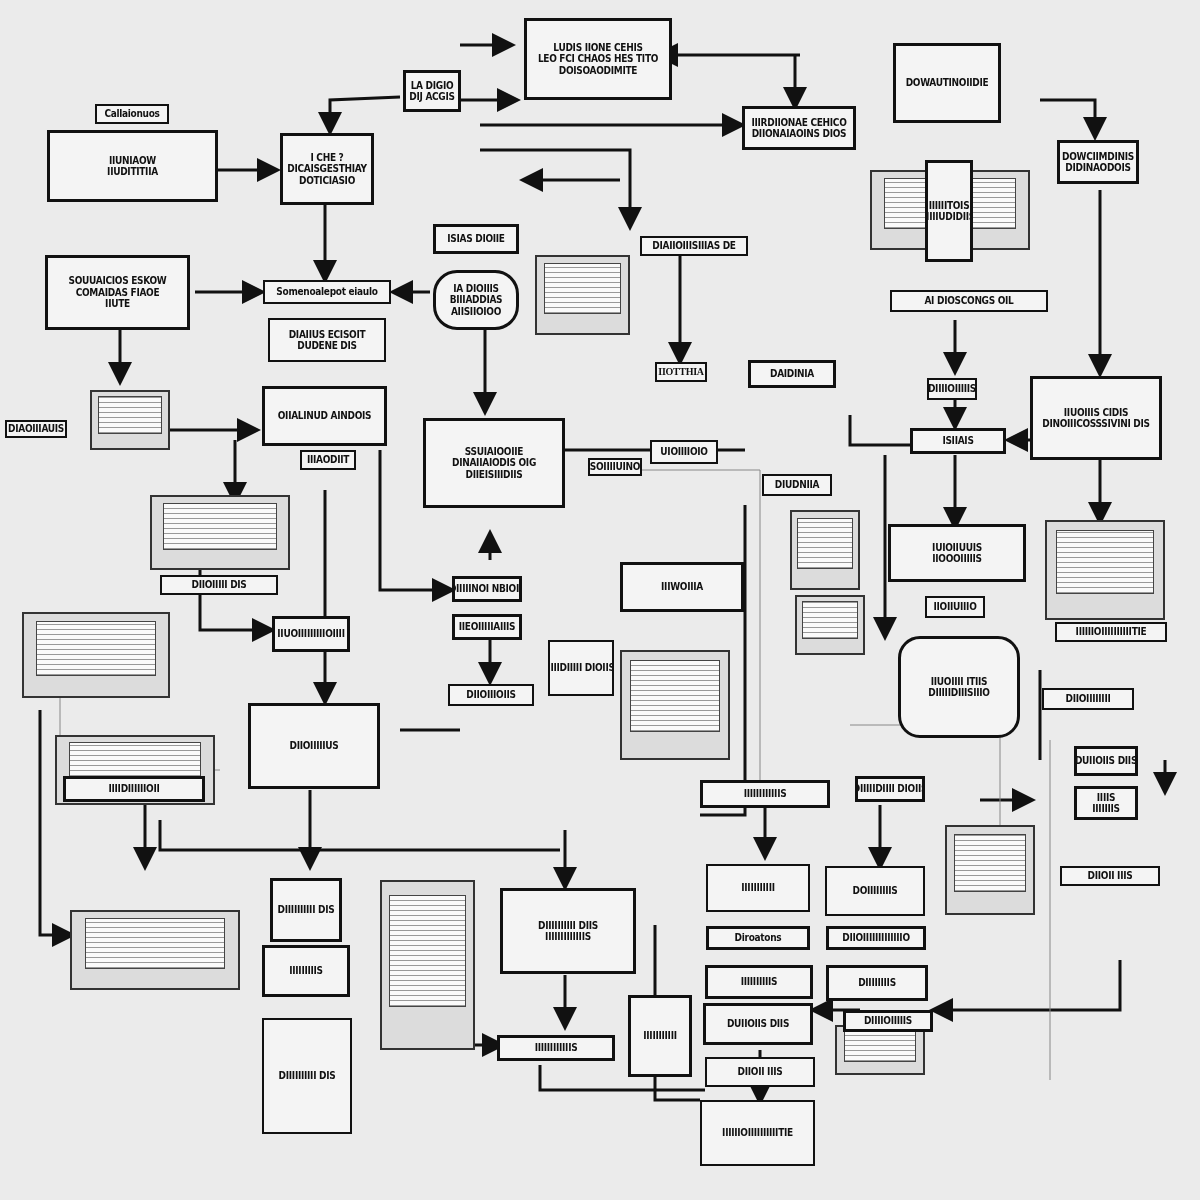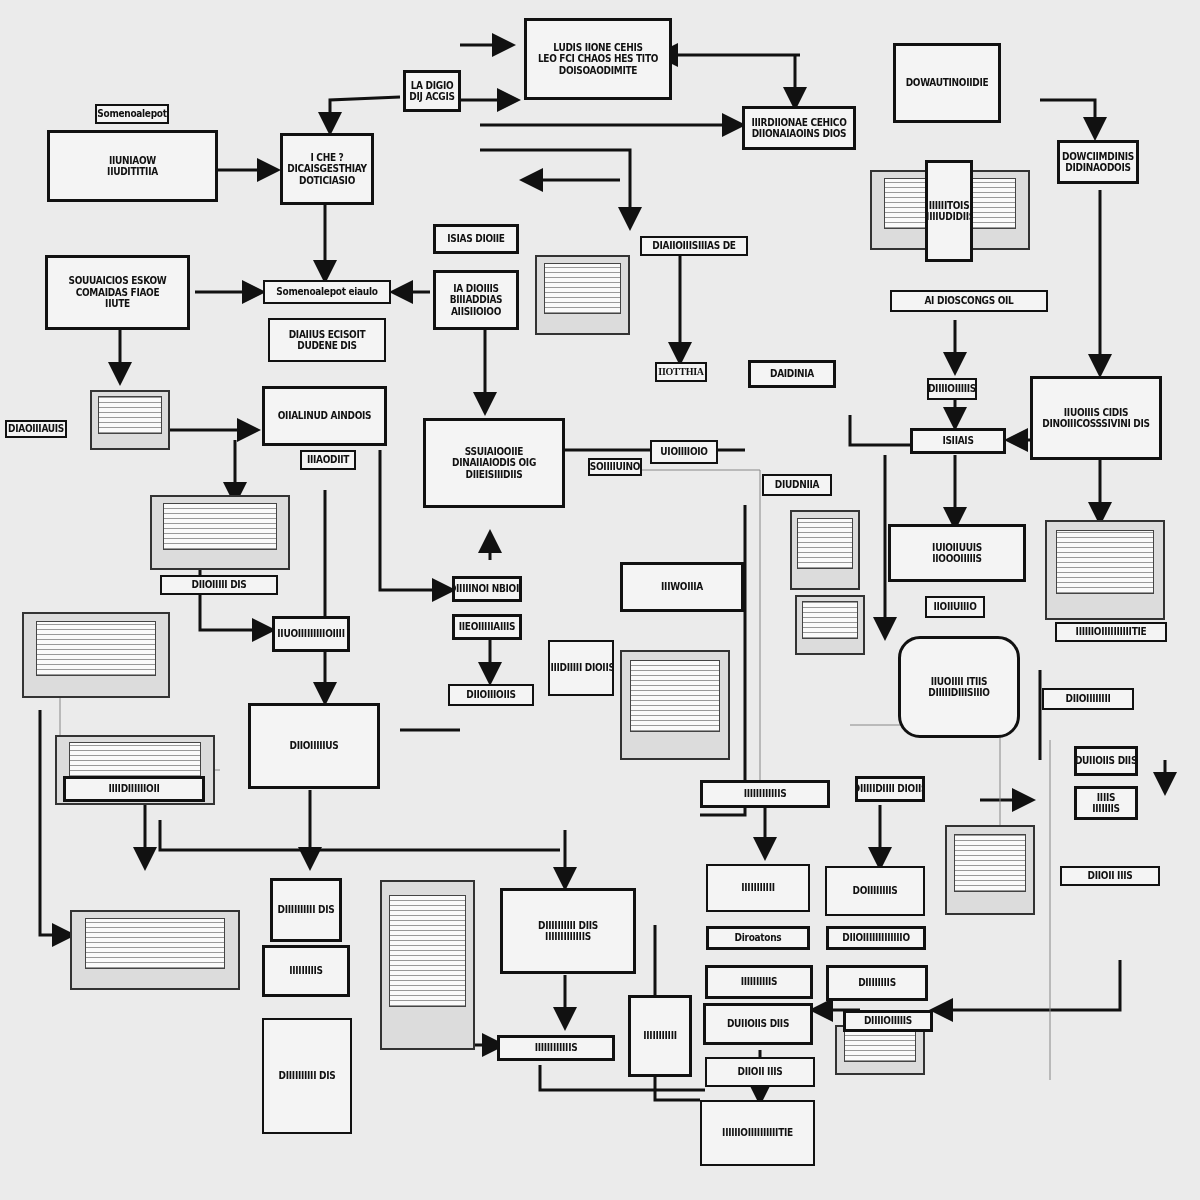--- a/index.html
+++ b/index.html
@@ -137,21 +137,21 @@
       <span>DOISOAODIMITE</span>
     </div>
   <div class="box" style="left:893px;top:43px;width:108px;height:80px;">
       <span>DOWAUTINOIIDIE</span>
     </div>
   <div class="box" style="left:1057px;top:140px;width:82px;height:44px;">
       <span>DOWCIIMDINIS</span>
       <span>DIDINAODOIS</span>
     </div>
   <div class="box thin" style="left:95px;top:104px;width:74px;height:20px;">
-      <span>Somenoalepot</span>
+      <span>Callaionuos</span>
     </div>
   <div class="box" style="left:280px;top:133px;width:94px;height:72px;">
       <span>I CHE ?</span>
       <span>DICAISGESTHIAY</span>
       <span>DOTICIASIO</span>
     </div>
   <div class="box" style="left:47px;top:130px;width:171px;height:72px;">
       <span>IIUNIAOW</span>
       <span>IIUDITITIIA</span>
     </div>
@@ -173,21 +173,21 @@
     </div>
   <div class="box thin" style="left:640px;top:236px;width:108px;height:20px;">
       <span>DIAIIOIIISIIIAS DE</span>
     </div>
   <div class="box thin" style="left:890px;top:290px;width:158px;height:22px;">
       <span>AI DIOSCONGS OIL</span>
     </div>
   <div class="box" style="left:433px;top:224px;width:86px;height:30px;">
       <span>ISIAS DIOIIE</span>
     </div>
-  <div class="box" style="left:433px;top:270px;width:86px;height:60px;">
+  <div class="box" style="left:433px;top:270px;width:86px;height:60px;border-radius:24px;">
       <span>IA DIOIIIS</span>
       <span>BIIIADDIAS</span>
       <span>AIISIIOIOO</span>
     </div>
   <div class="box thin" style="left:5px;top:420px;width:62px;height:18px;">
       <span>DIAOIIIAUIS</span>
     </div>
   <div class="box" style="left:262px;top:386px;width:125px;height:60px;">
       <span>OIIALINUD AINDOIS</span>
     </div>

